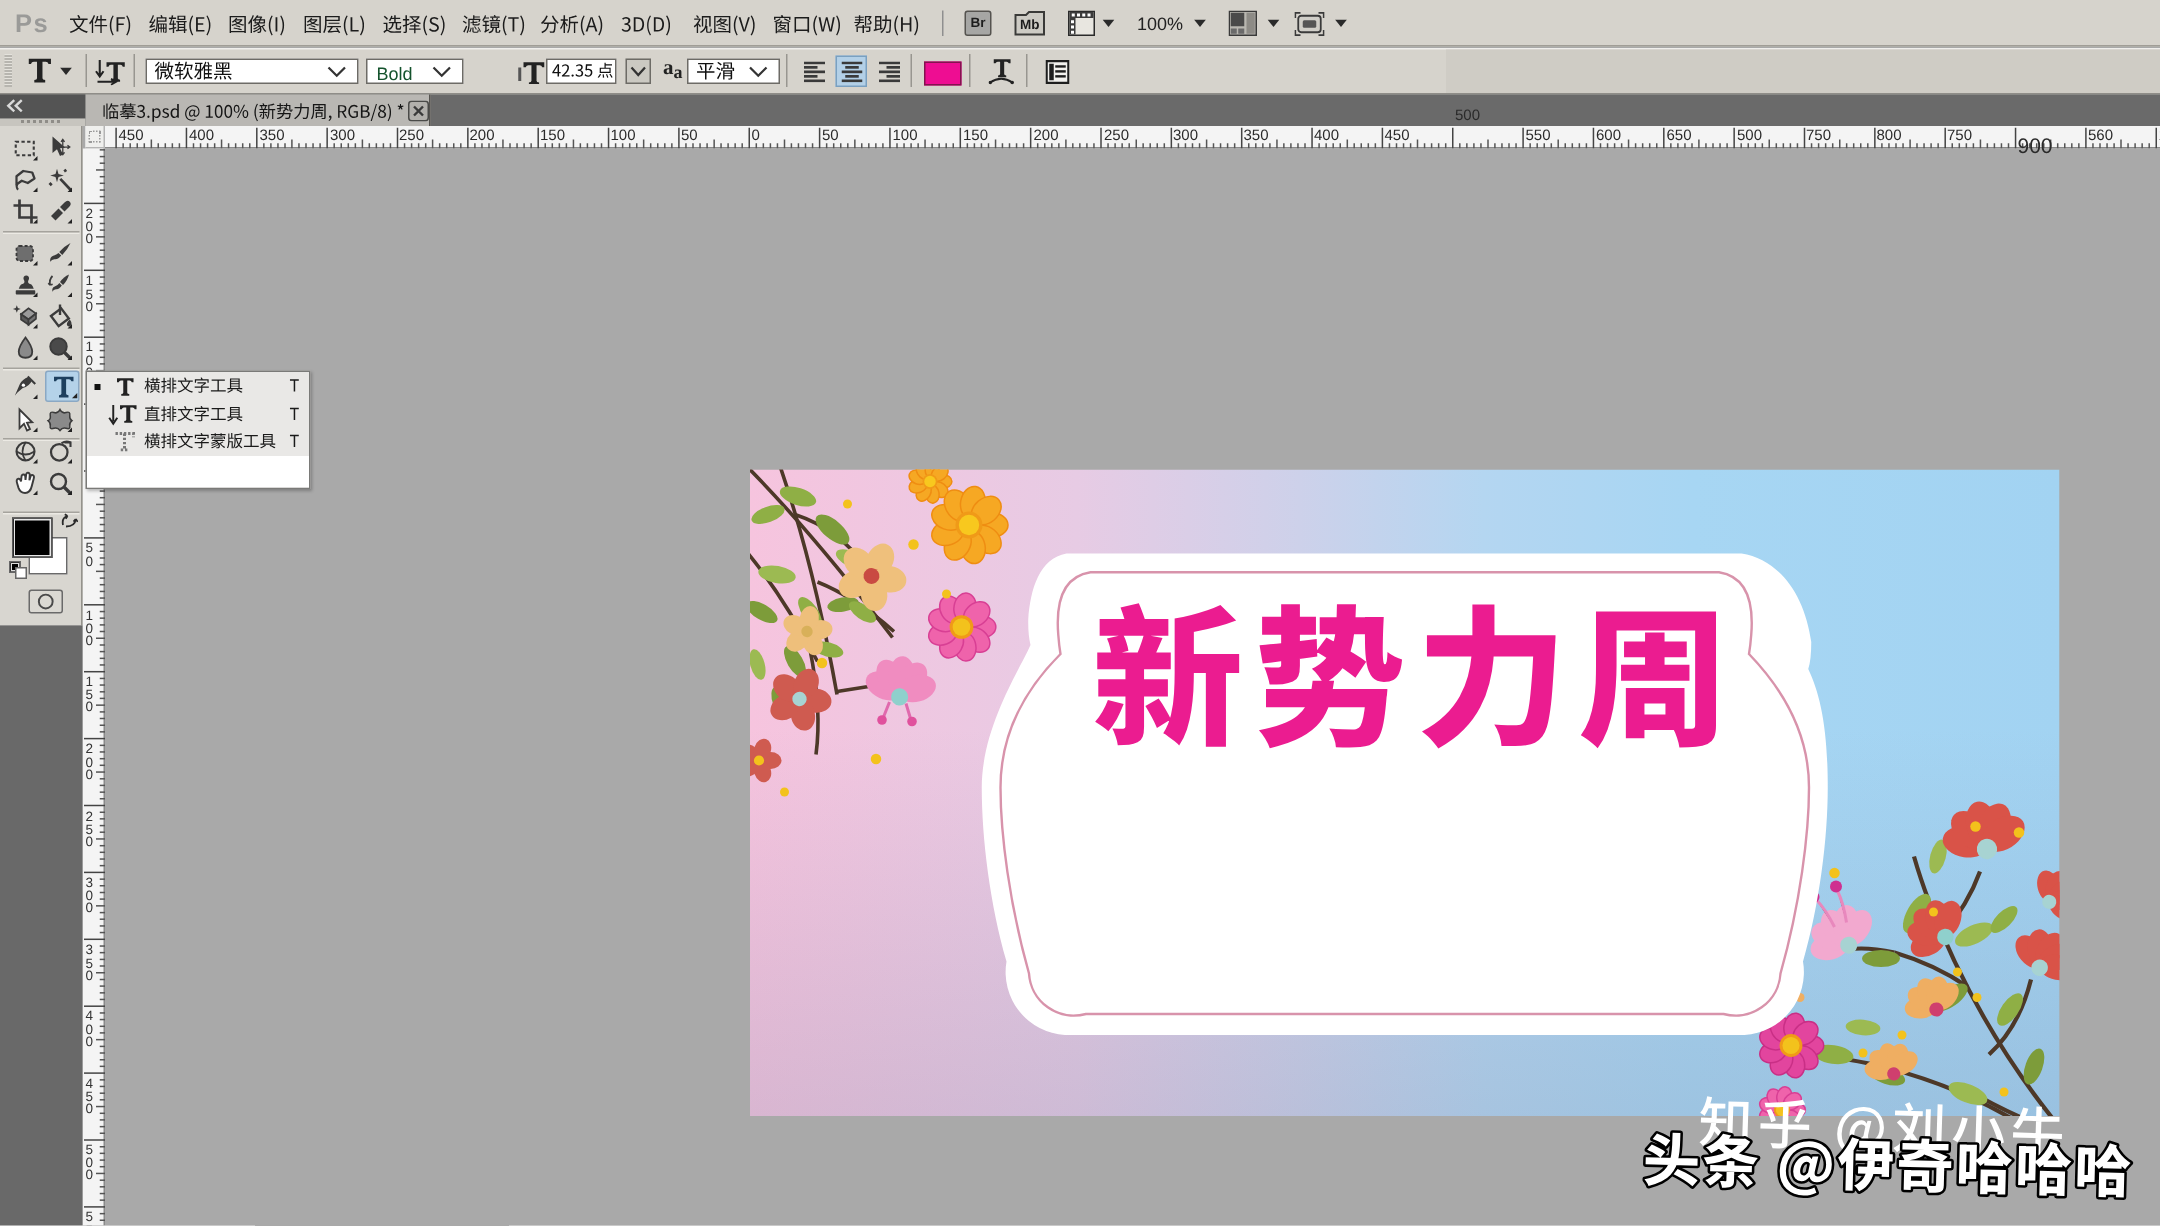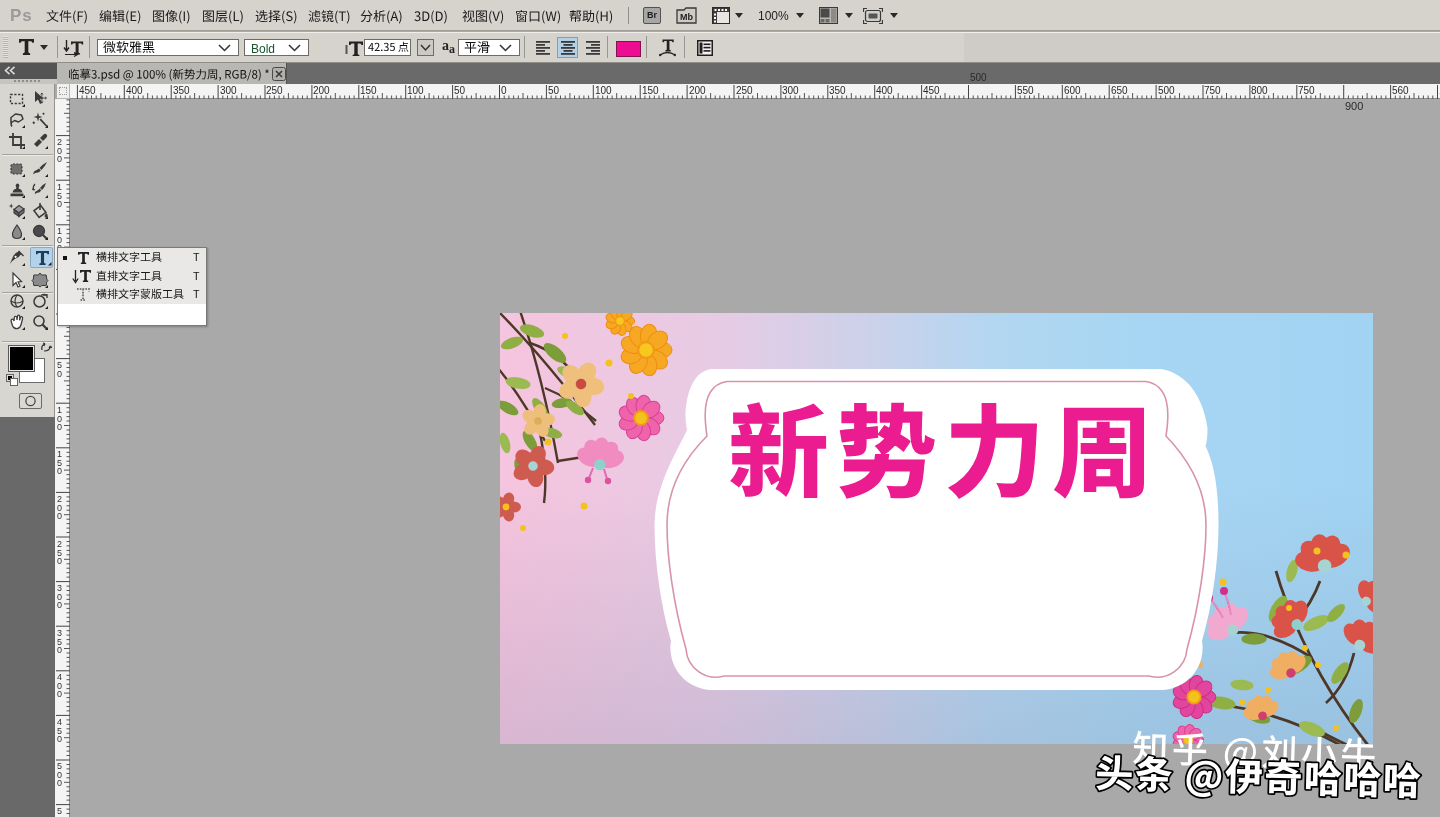--- a/index.html
+++ b/index.html
@@ -503,21 +503,21 @@
     <div class="abs" style="left:876px;top:85px;font-size:10px;color:#2a2a2a">400</div>
     <div class="abs" style="left:923px;top:85px;font-size:10px;color:#2a2a2a">450</div>
     <div class="abs" style="left:970px;top:72px;font-size:10px;color:#2a2a2a">500</div>
     <div class="abs" style="left:1017px;top:85px;font-size:10px;color:#2a2a2a">550</div>
     <div class="abs" style="left:1064px;top:85px;font-size:10px;color:#2a2a2a">600</div>
     <div class="abs" style="left:1111px;top:85px;font-size:10px;color:#2a2a2a">650</div>
     <div class="abs" style="left:1158px;top:85px;font-size:10px;color:#2a2a2a">500</div>
     <div class="abs" style="left:1204px;top:85px;font-size:10px;color:#2a2a2a">750</div>
     <div class="abs" style="left:1251px;top:85px;font-size:10px;color:#2a2a2a">800</div>
     <div class="abs" style="left:1298px;top:85px;font-size:10px;color:#2a2a2a">750</div>
-    <div class="abs" style="left:1345px;top:100px;font-size:11px;color:#2a2a2a">900</div>
+    <div class="abs" style="left:1345px;top:89px;font-size:14px;color:#2a2a2a">900</div>
     <div class="abs" style="left:1392px;top:85px;font-size:10px;color:#2a2a2a">560</div>
     <div class="abs" style="left:1439px;top:85px;font-size:10px;color:#2a2a2a">1000</div>
     <div class="abs" style="left:55px;top:99px;width:15px;height:718px;background:#f4f4f4;border-right:1px solid #8a8a8a"></div>
     <svg class="abs" style="left:56px;top:99px" width="14" height="718" viewBox="0 0 14 718">
       <rect x="10.5" y="0.4" width="3.5" height="1" fill="#555"></rect>
       <rect x="10.5" y="4.9" width="3.5" height="1" fill="#555"></rect>
       <rect x="10.5" y="9.3" width="3.5" height="1" fill="#555"></rect>
       <rect x="8" y="13.8" width="6" height="1" fill="#555"></rect>
       <rect x="10.5" y="18.3" width="3.5" height="1" fill="#555"></rect>
       <rect x="10.5" y="22.7" width="3.5" height="1" fill="#555"></rect>

